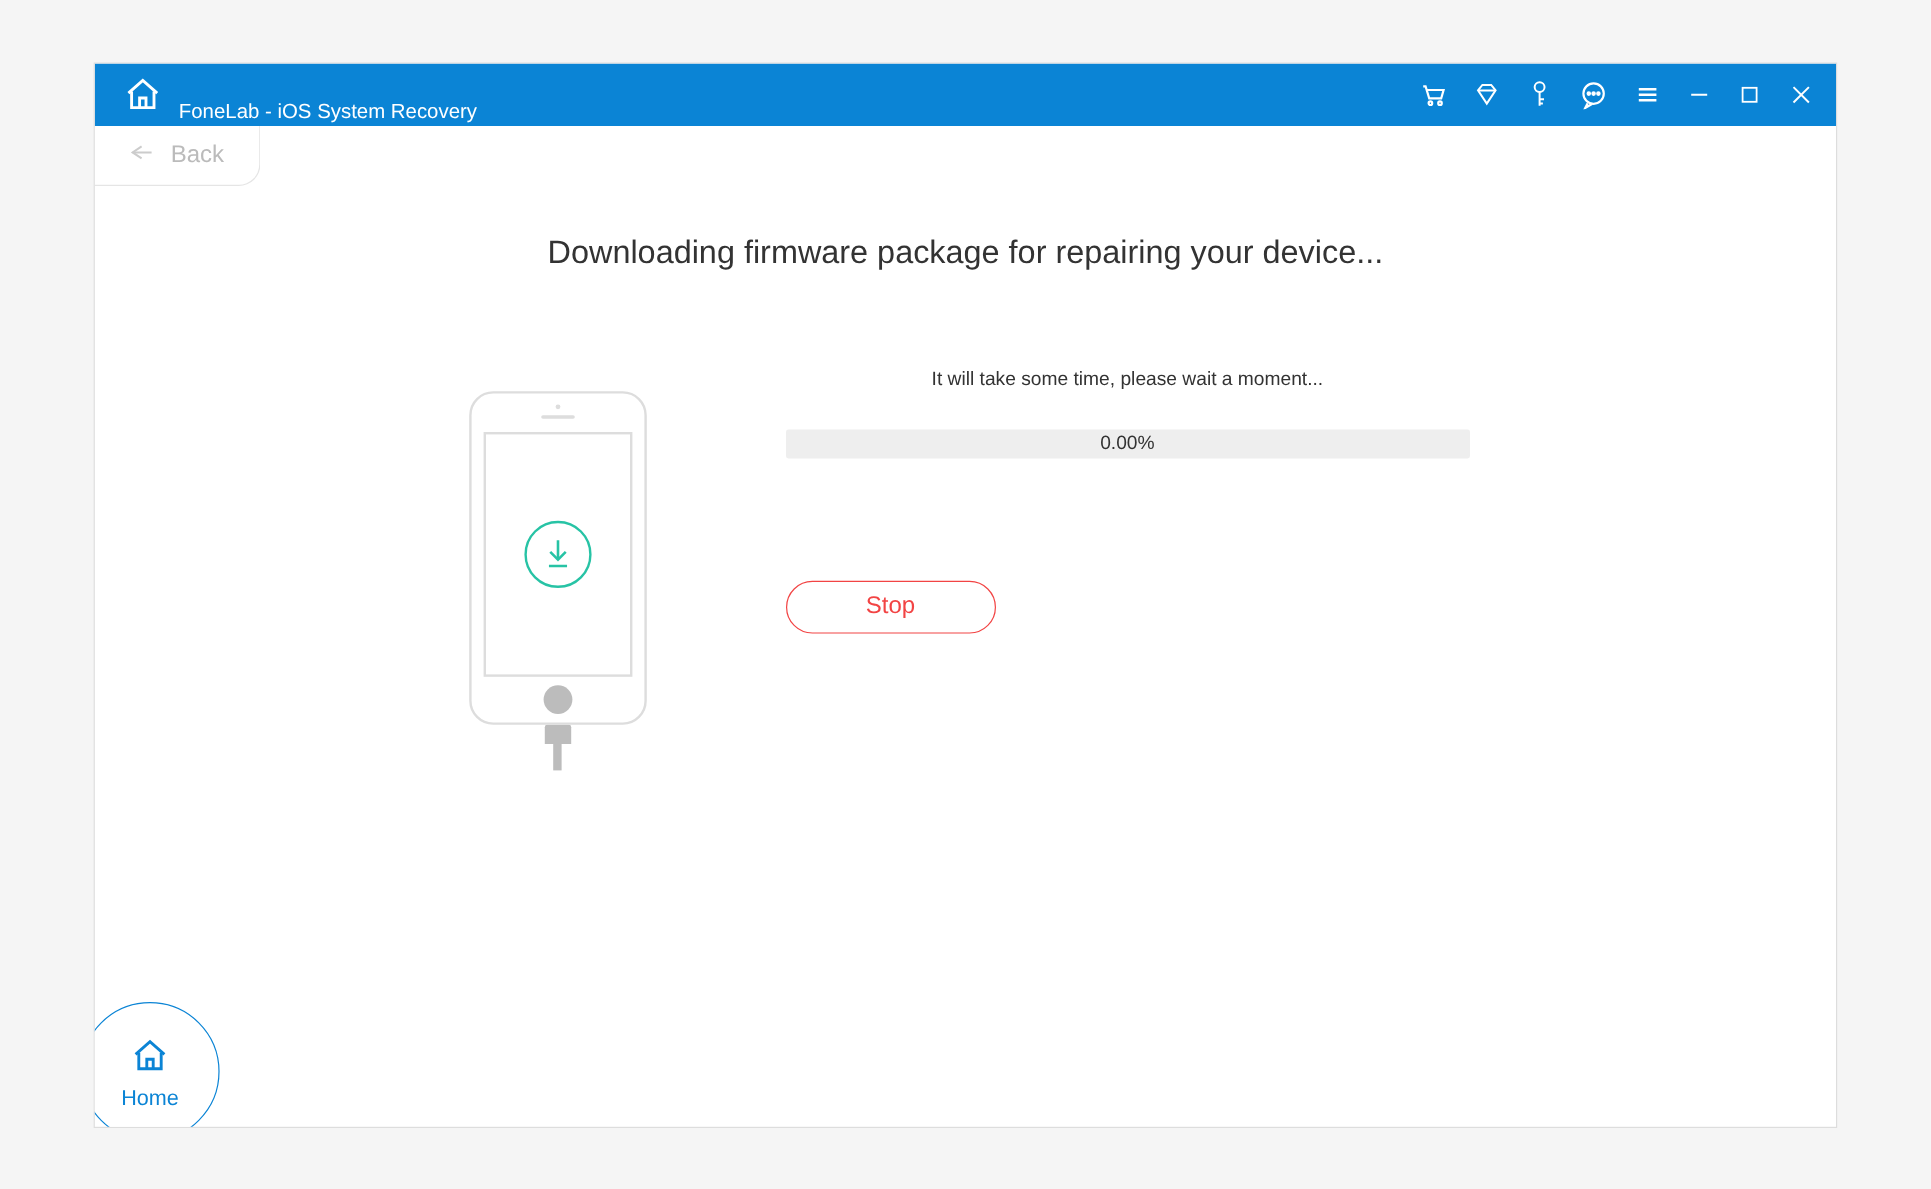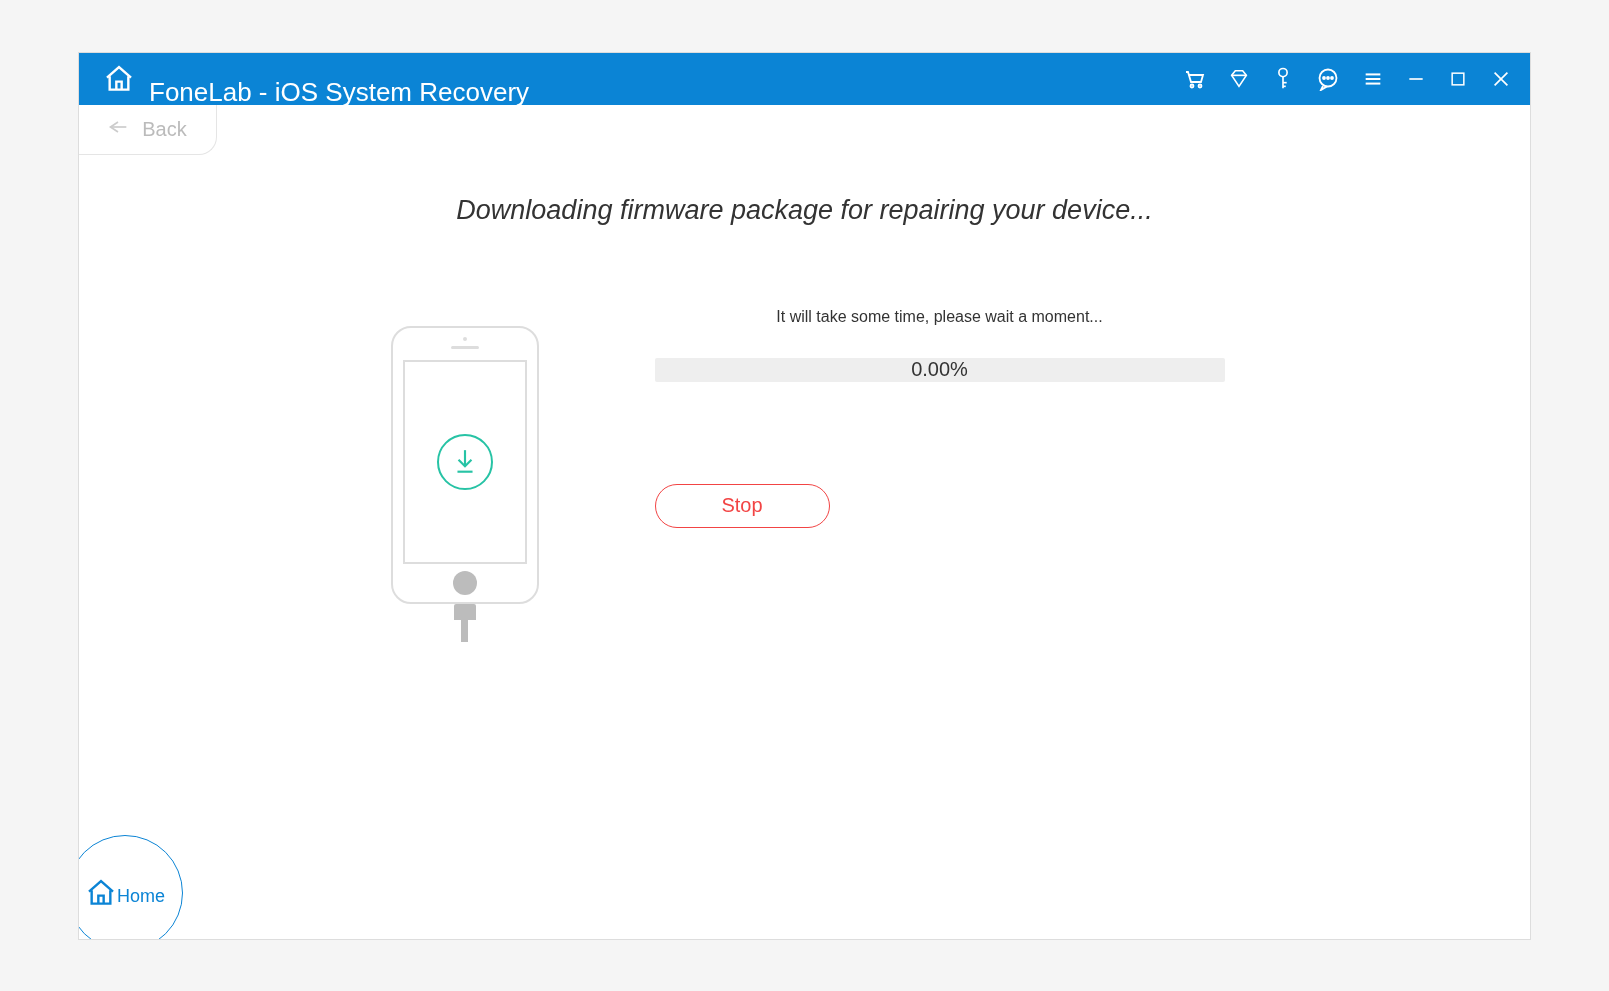--- a/index.html
+++ b/index.html
@@ -30,21 +30,21 @@
       align-items: center;
       padding: 0 18px 0 24px;
       color: #fff;
     }
     .titlebar-left {
       display: flex;
       align-items: center;
       gap: 14px;
     }
     .titlebar-title {
-      font-size: 26px;
+      font-size: 17px;
       font-weight: 400;
       margin-top: 28px;
     }
     .titlebar-right {
       margin-left: auto;
       display: flex;
       align-items: center;
       gap: 22px;
     }
     .titlebar-icon {
@@ -75,21 +75,20 @@
     }
     .content {
       padding: 90px 60px 0 60px;
       text-align: center;
     }
     .heading {
       font-size: 27px;
       color: #333;
       font-weight: 400;
       margin-bottom: 82px;
-      font-style: italic;
     }
     .main-row {
       display: flex;
       align-items: flex-start;
       justify-content: center;
       gap: 110px;
     }
     .phone-image {
       margin-top: 18px;
       width: 160px;
@@ -180,21 +179,21 @@
       width: 100%;
       height: 24px;
       background: #eee;
       position: relative;
       display: flex;
       align-items: center;
       justify-content: center;
       border-radius: 2px;
     }
     .progress-text {
-      font-size: 20px;
+      font-size: 16px;
       color: #333;
       z-index: 1;
     }
     .button-row {
       display: flex;
       gap: 16px;
       margin-top: 102px;
       justify-content: flex-start;
     }
     .btn {
@@ -221,21 +220,21 @@
       position: absolute;
       bottom: 0;
       left: 0;
       width: 116px;
       height: 116px;
       background: #fff;
       border: 1px solid #0b84d5;
       border-radius: 50%;
       transform: translate(-12px, 12px);
       display: flex;
-      flex-direction: row;
+      flex-direction: column;
       align-items: center;
       justify-content: center;
       cursor: pointer;
       padding-top: 4px;
     }
     .home-text {
       color: #0b84d5;
       font-size: 18px;
       margin-top: 4px;
     }

